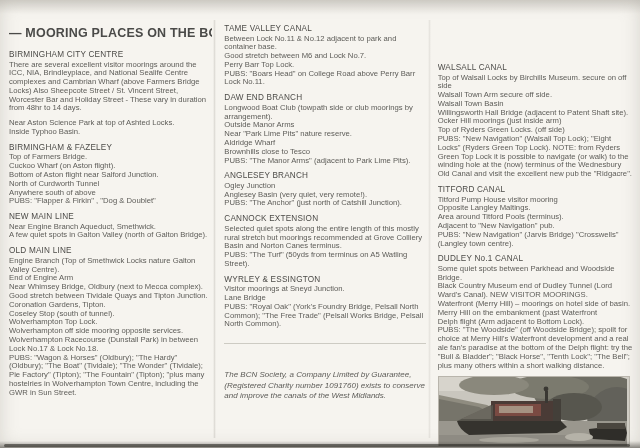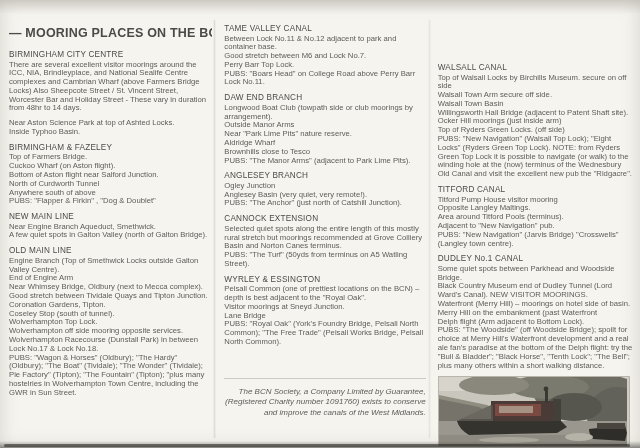--- a/index.html
+++ b/index.html
@@ -51,24 +51,24 @@
   }
   .section { margin-bottom: 6px; }
   .heading {
     font-size: 8.2px; font-weight: normal; color: #4c4b48;
     letter-spacing: 0.2px; line-height: 10px; margin-bottom: 0.5px;
   }
   .line {
     font-size: 7.7px; color: #5d5c58; line-height: 8.8px; margin: 0;
   }
   .society-note {
-    margin-top: 31px; padding-top: 8px;
+    margin-top: 14px; padding-top: 26px;
     border-top: 1px solid rgba(130,125,115,0.35);
     font-size: 8px; font-style: italic; color: #5d5c58;
-    text-align: right; line-height: 10.5px;
+    text-align: left; line-height: 10.5px;
   }
   .photo-frame {
     margin-top: 4px; width: 190px; height: 74px;
     border: 1px solid #b9b5ac; background: #cfccc4;
   }
   .photo-caption {
     margin-top: 4px;
     font-size: 7.9px; font-style: italic; color: #555450;
     text-align: center; line-height: 9.6px;
   }
@@ -103,21 +103,21 @@
             <p class="line">Anywhere south of above</p>
             <p class="line">PUBS: "Flapper &amp; Firkin" , "Dog &amp; Doublet"</p>
           </div>
           <div class="section">
             <div class="heading">NEW MAIN LINE</div>
             <p class="line">Near Engine Branch Aqueduct, Smethwick.</p>
             <p class="line">A few quiet spots in Galton Valley (north of Galton Bridge).</p>
           </div>
           <div class="section">
             <div class="heading">OLD MAIN LINE</div>
-            <p class="line">Engine Branch (Top of Smethwick Locks outside Galton Valley Centre).</p>
+            <p class="line">Engine Branch (Top of Smethwick Locks nature Galton Valley Centre).</p>
             <p class="line">End of Engine Arm</p>
             <p class="line">Near Whimsey Bridge, Oldbury (next to Mecca complex).</p>
             <p class="line">Good stretch between Tividale Quays and Tipton Junction.</p>
             <p class="line">Coronation Gardens, Tipton.</p>
             <p class="line">Coseley Stop (south of tunnel).</p>
             <p class="line">Wolverhampton Top Lock.</p>
             <p class="line">Wolverhampton off side mooring opposite services.</p>
             <p class="line">Wolverhampton Racecourse (Dunstall Park) in between Lock No.17 &amp; Lock No.18.</p>
             <p class="line">PUBS: "Wagon &amp; Horses" (Oldbury); "The Hardy" (Oldbury); "The Boat" (Tividale); "The Wonder" (Tividale); Pie Factory" (Tipton); "The Fountain" (Tipton); "plus many hostelries  in Wolverhampton Town Centre, including the GWR in Sun Street.</p>
           </div>
@@ -148,21 +148,20 @@
             <p class="line">Anglesey Basin (very quiet, very remote!).</p>
             <p class="line">PUBS: "The Anchor" (just north of Catshill Junction).</p>
           </div>
           <div class="section">
             <div class="heading">CANNOCK EXTENSION</div>
             <p class="line">Selected quiet spots along the entire length of this mostly rural stretch but moorings recommended at Grove Colliery Basin and Norton Canes terminus.</p>
             <p class="line">PUBS: "The Turf" (50yds from terminus on A5 Watling Street).</p>
           </div>
           <div class="section">
             <div class="heading">WYRLEY &amp; ESSINGTON</div>
-            <p class="line">Pelsall Common (one of prettiest locations on the BCN) – depth is best adjacent to the "Royal Oak".</p>
             <p class="line">Visitor moorings at Sneyd Junction.</p>
             <p class="line">Lane Bridge</p>
             <p class="line">PUBS: "Royal Oak" (York's Foundry Bridge, Pelsall North Common); "The Free Trade" (Pelsall Works Bridge, Pelsall North Common).</p>
           </div>
         </div>
       <div class="society-note">The BCN Society, a Company Limited by Guarantee, (Registered Charity number 1091760) exists to conserve and improve the canals of the West Midlands.</div>
     </div>
 
     <div class="col col-3">
       <div class="sections">

